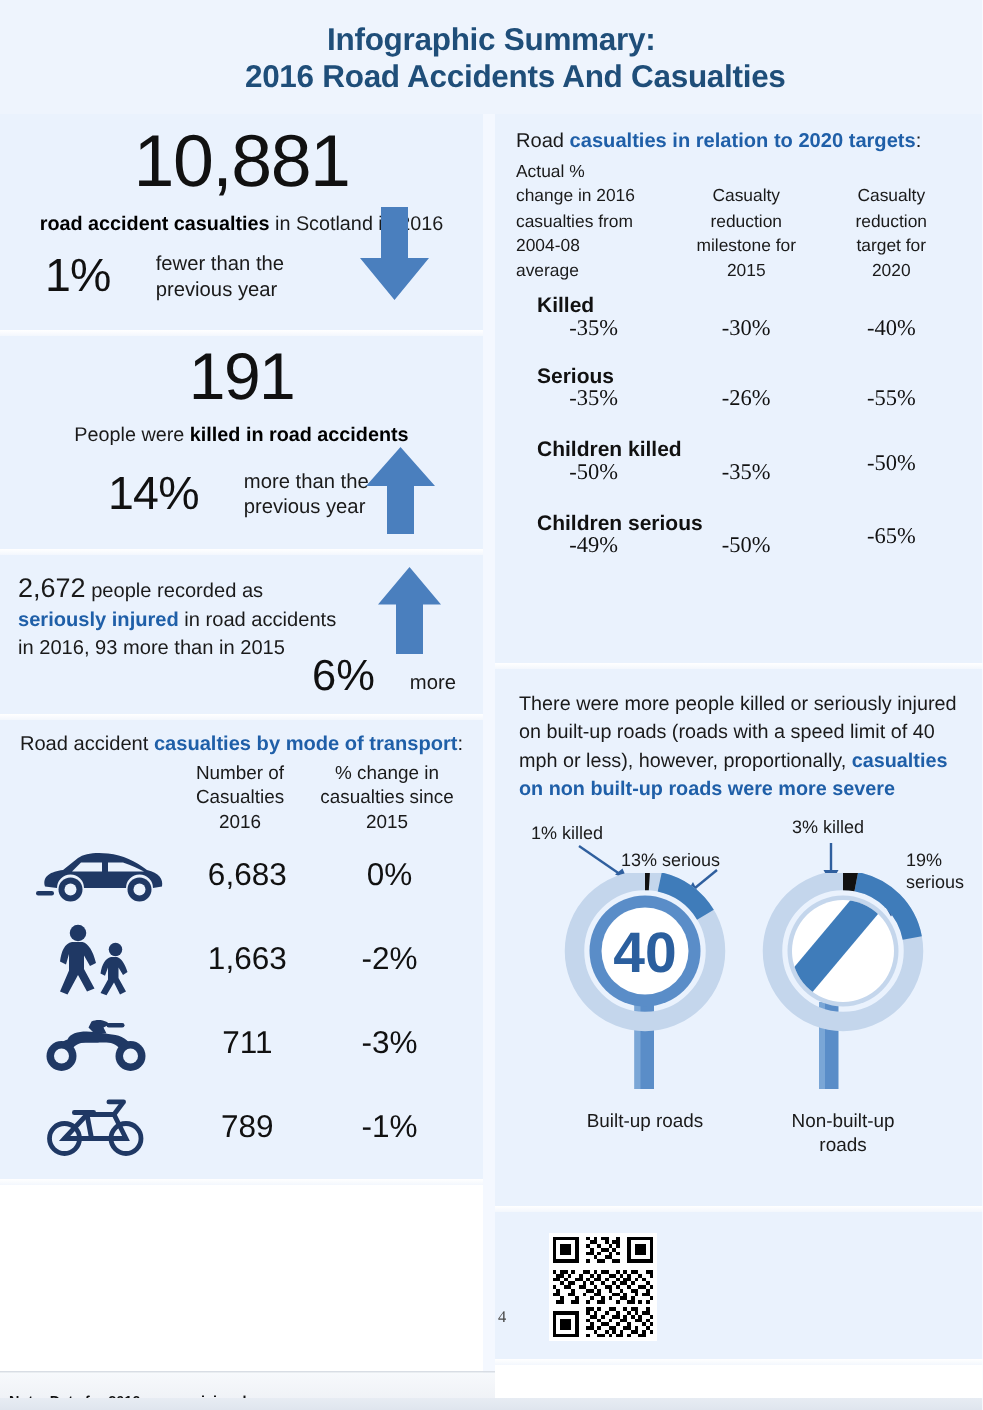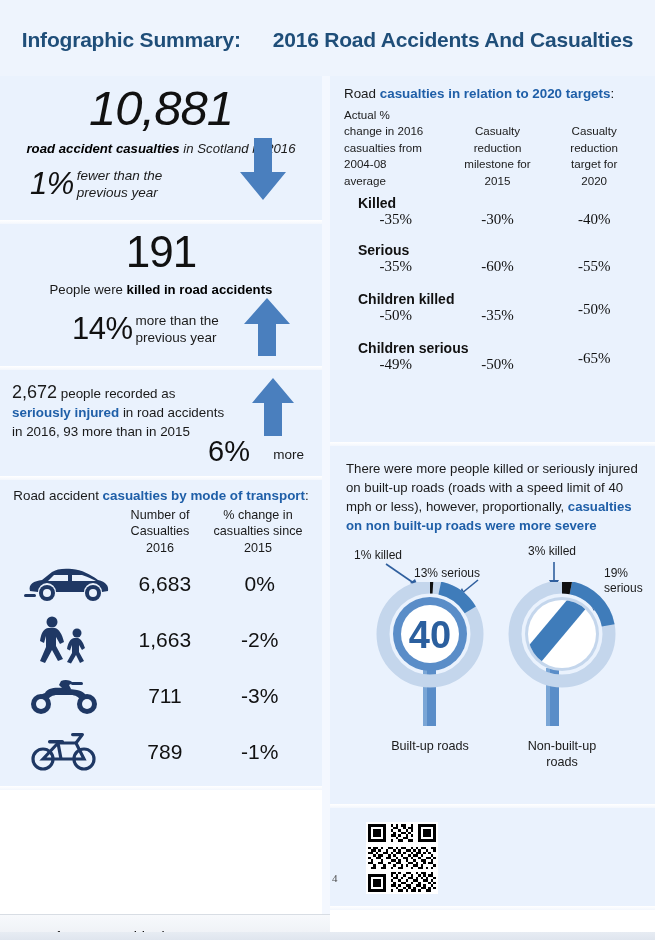--- a/index.html
+++ b/index.html
@@ -8,21 +8,21 @@
     font-family: "Liberation Sans", sans-serif;
     background: #ffffff;
     overflow: hidden;
     position: relative;
   }
   .page { position: relative; width: 655px; height: 940px; background: #eef4fd; }
 
   
   .title-bar {
     height: 76px; background: #eef4fd;
-    display: flex; flex-direction: row; align-items: center; justify-content: center;
+    display: flex; flex-direction: column; align-items: center; justify-content: center;
     padding-top: 4px;
   }
   .title-line {
     color: #1f4e79; font-weight: bold; letter-spacing: -0.2px;
     line-height: 1.18;
   }
   .title-line.l1 { font-size: 21px; }
   .title-line.l2 { font-size: 21px; margin-left: 32px; }
 
   
@@ -35,38 +35,38 @@
     background: #eaf2fd;
     position: relative;
     margin-bottom: 4px;
   }
   .panel::after {
     content: ""; position: absolute; left: 0; right: 0; bottom: -4px; height: 4px;
     background: linear-gradient(#ffffff, #f3f7fd);
   }
 
   
-  .p-cas { height: 144px; padding: 8px 12px 16px 12px; font-style: italic; }
+  .p-cas { height: 144px; padding: 8px 12px 16px 12px; }
   .p-kil { height: 142px; padding: 6px 12px 0 12px; }
   .p-ser { height: 106px; padding: 10px 12px 0 12px; }
   .p-sli { height: 100px; padding: 10px 12px 0 12px; }
   .p-mode { height: 306px; padding: 8px 12px 0 12px; }
 
   .bignum {
     font-size: 49px; color: #111; text-align: center; line-height: 1.02;
     font-weight: normal; letter-spacing: -1px;
   }
   .bignum.med { font-size: 44px; }
   .subline { text-align: center; font-size: 13.2px; color: #1a1a1a; margin-top: 7px; }
   .subline .hl { color: #000000; font-weight: bold; margin-top: 37px; }
   .blue-bold { color: #1f5fa8; font-weight: bold; }
 
   .pct-row { display: flex; align-items: center; margin-top: 8px; }
   .pct { font-size: 31px; color: #111; letter-spacing: -0.5px; }
-  .pct-txt { font-size: 13.5px; color: #1a1a1a; line-height: 1.28; margin-left: 3px; }
+  .pct-txt { font-size: 13.5px; color: #1a1a1a; line-height: 1.28; margin-left: 30px; }
 
   
   .arrow { position: absolute; }
   .arrow svg { display: block; }
 
   
   .inj-text { font-size: 13.4px; color: #1a1a1a; line-height: 1.36; width: 215px; }
   .inj-text .n { font-size: 18px; }
   .inj-pct { position: absolute; font-size: 29px; color: #111; }
   .inj-word { position: absolute; font-size: 13.5px; color: #1a1a1a; }
@@ -319,21 +319,21 @@
             <div class="tg-v tg-v1">-35%</div>
             <div class="tg-v tg-v2">-30%</div>
             <div class="tg-v tg-v3">-40%</div>
           </div>
         </div>
 
         <div class="tg-group" style="margin-top:14px;">
           <div class="tg-label">Serious</div>
           <div class="tg-vals">
             <div class="tg-v tg-v1">-35%</div>
-            <div class="tg-v tg-v2">-60%</div>
+            <div class="tg-v tg-v2">-26%</div>
             <div class="tg-v tg-v3">-55%</div>
           </div>
         </div>
 
         <div class="tg-group" style="margin-top:16px;">
           <div class="tg-label">Children killed</div>
           <div class="tg-vals">
             <div class="tg-v tg-v1">-50%</div>
             <div class="tg-v tg-v2">-35%</div>
             <div class="tg-v tg-v3" style="position:relative;top:-6px;">-50%</div>

